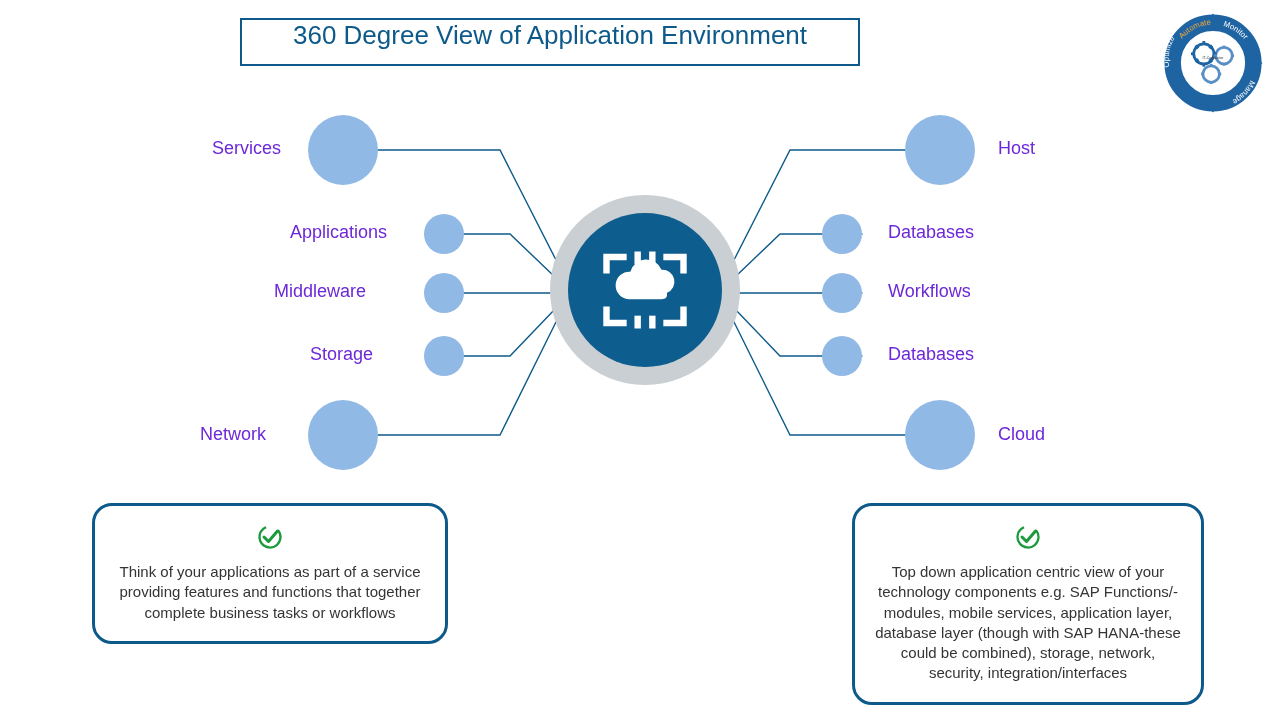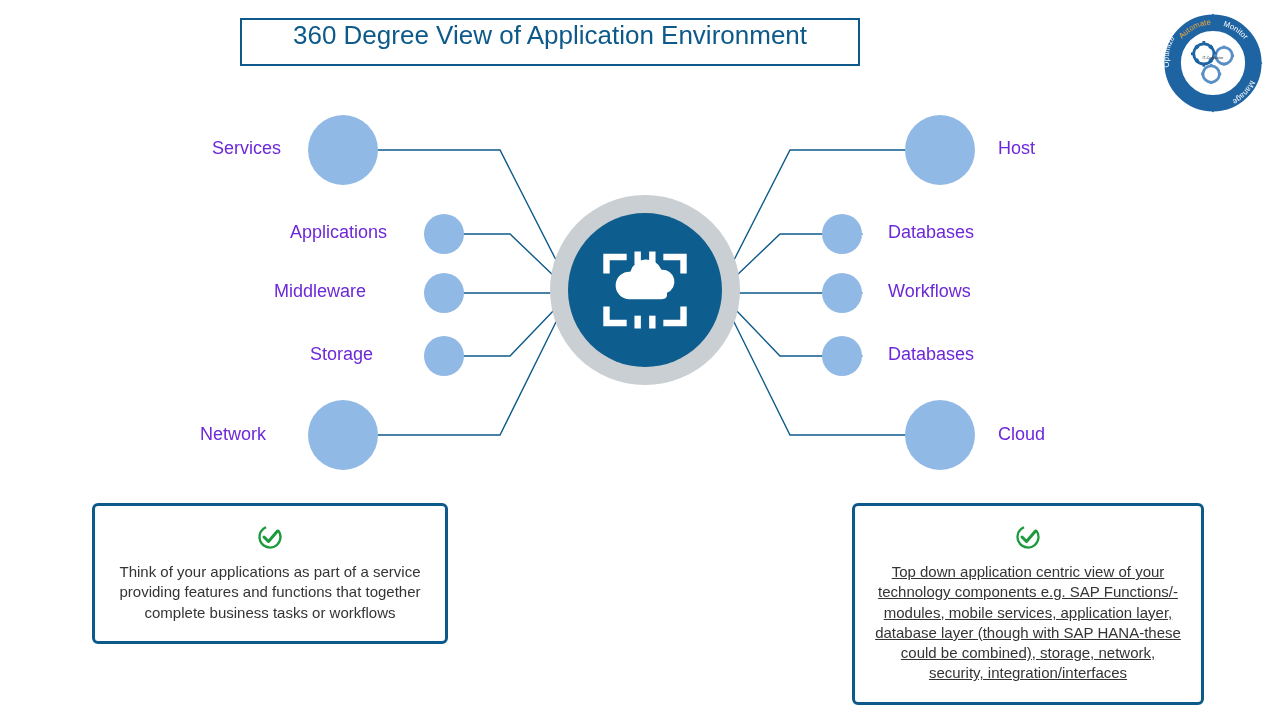--- a/index.html
+++ b/index.html
@@ -50,34 +50,34 @@
     position: absolute;
     color: #6d28d9;
     font-size: 18px;
     white-space: nowrap;
   }
 
   
   .card {
     position: absolute;
     border: 3px solid #0d5a8a;
-    border-radius: 6px;
+    border-radius: 20px;
     padding: 12px 20px 18px;
     text-align: center;
     color: #343434;
     font-size: 15px;
     line-height: 1.35;
   }
   .card .check {
     display: block;
     margin: 4px auto 10px;
     width: 30px; height: 30px;
   }
   .card-left  { left: 92px;  top: 503px; width: 356px; }
-  .card-right { left: 852px; top: 503px; width: 352px; text-decoration: underline; }
+  .card-right { left: 852px; top: 503px; width: 352px; }
 
 </style>
 </head>
 <body>
 <div class="stage">
 
 <div class="title-box">
   <span class="title-text">360 Degree View of Application Environment</span>
 </div>
 

